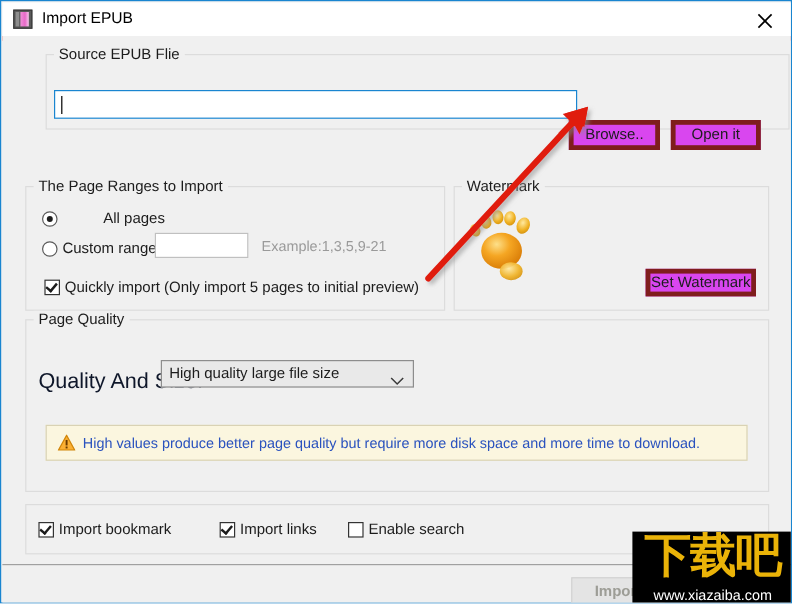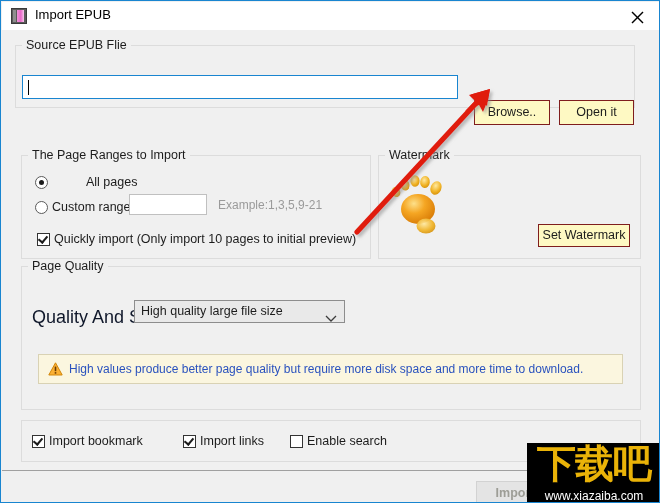--- a/index.html
+++ b/index.html
@@ -95,21 +95,21 @@
     top: -8px;
     left: 6px;
     padding: 0 4px;
     background: #f0f0f0;
     font-size: 12.5px;
     color: #1c1c1c;
     white-space: nowrap;
   }
 
   
-  #grp-source { left: 13px; top: 15px; width: 620px; height: 63px; }
+  #grp-source { left: 36px; top: 15px; width: 620px; height: 63px; }
   #source-input {
     position: absolute;
     left: 6px;
     top: 29px;
     width: 436px;
     height: 24px;
     box-sizing: border-box;
     border: 1px solid #1985d0;
     background: #ffffff;
   }
@@ -118,22 +118,22 @@
     left: 5px;
     top: 4px;
     width: 1px;
     height: 15px;
     background: #000;
   }
 
   .btn {
     position: absolute;
     box-sizing: border-box;
-    background: #fef9c3;
-    border: 1px solid #7f1d1d;
+    background: #d946ef;
+    border: 4px solid #7f1d1d;
     font-family: "Liberation Sans", sans-serif;
     font-size: 12.5px;
     color: #1c1c1c;
     text-align: center;
     line-height: 100%;
     cursor: default;
     display: flex;
     align-items: center;
     justify-content: center;
     padding: 0;
@@ -385,21 +385,21 @@
 
       <div class="radio-row" id="row-custom">
         <span class="radio"></span>
         <span class="ctl-label">Custom range:</span>
       </div>
       <div id="custom-input"></div>
       <div id="custom-example">Example:1,3,5,9-21</div>
 
       <div id="row-quick">
         <span class="cbox checked"></span>
-        <span class="ctl-label">Quickly import (Only import 10 pages to  initial  preview)</span>
+        <span class="ctl-label">Quickly import (Only import 5 pages to  initial  preview)</span>
       </div>
     </div>
 
     <div class="group" id="grp-watermark">
       <div class="legend">Watermark</div>
       <div id="footprint">
         <svg width="66" height="62" viewBox="0 0 66 62">
           <defs>
             <radialGradient id="fpg" cx="38%" cy="32%" r="72%">
               <stop offset="0%" stop-color="#fde08a"></stop>

